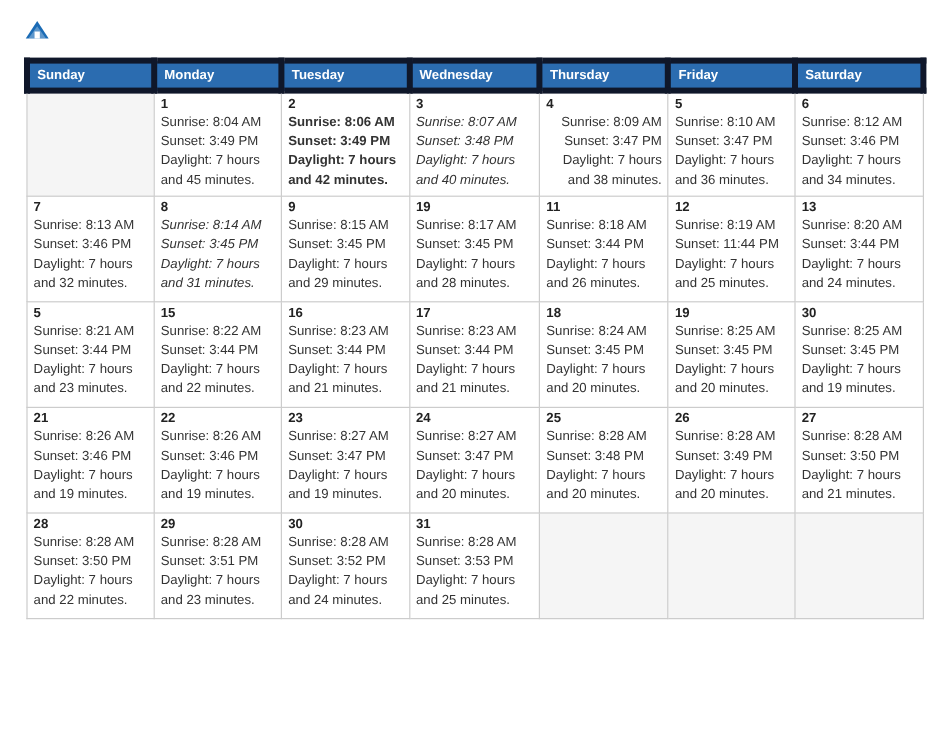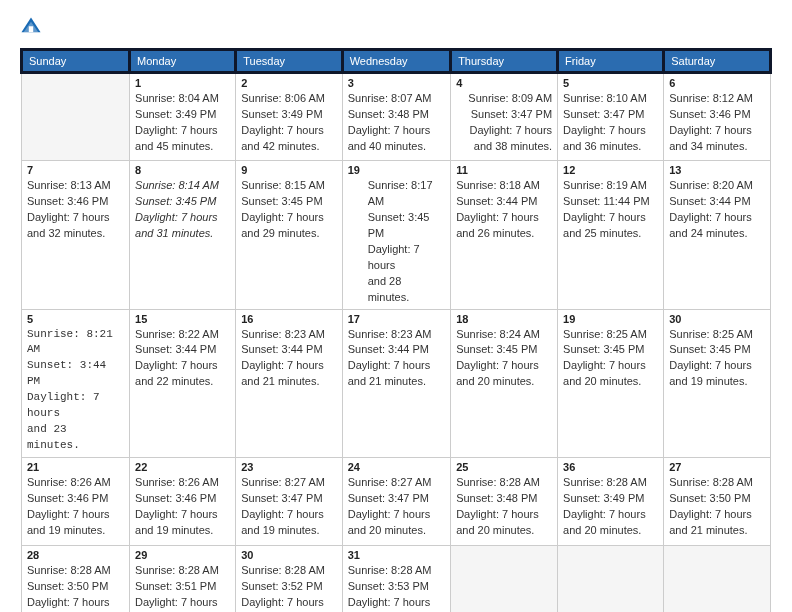--- a/index.html
+++ b/index.html
@@ -64,22 +64,22 @@
       width: 100%;
       border-collapse: collapse;
       font-size: 9.5px;
     }
     .calendar thead tr th {
       background: #2b6cb0;
       color: #fff;
       text-align: left;
       padding: 4px 6px;
       font-size: 11px;
-      font-weight: normal;
-      border: 3px solid #0f172a;
+      font-weight: bold;
+      border: 5px solid #0f172a;
     }
     .calendar tbody tr td {
       border: 1px solid #ccc;
       vertical-align: top;
       padding: 3px 5px;
       width: 113px;
       height: 88px;
       background: #fff;
     }
     .calendar tbody tr td.empty {
@@ -136,28 +136,28 @@
           <td class="empty"></td>
           <td>
             <div class="day-num">1</div>
             <div class="day-info" style="white-space: pre-line;">Sunrise: 8:04 AM
 Sunset: 3:49 PM
 Daylight: 7 hours
 and 45 minutes.</div>
           </td>
           <td>
             <div class="day-num">2</div>
-            <div class="day-info" style="white-space: pre-line;">Sunrise: 8:06 AM
+            <div class="day-info" style="white-space: pre-line; font-weight: bold;">Sunrise: 8:06 AM
 Sunset: 3:49 PM
 Daylight: 7 hours
 and 42 minutes.</div>
           </td>
           <td>
             <div class="day-num">3</div>
-            <div class="day-info" style="white-space: pre-line;">Sunrise: 8:07 AM
+            <div class="day-info" style="white-space: pre-line; font-style: italic;">Sunrise: 8:07 AM
 Sunset: 3:48 PM
 Daylight: 7 hours
 and 40 minutes.</div>
           </td>
           <td>
             <div class="day-num">4</div>
             <div class="day-info" style="white-space: pre-line; text-align: right;">Sunrise: 8:09 AM
 Sunset: 3:47 PM
 Daylight: 7 hours
 and 38 minutes.</div>
@@ -194,21 +194,21 @@
           </td>
           <td>
             <div class="day-num">9</div>
             <div class="day-info" style="white-space: pre-line;">Sunrise: 8:15 AM
 Sunset: 3:45 PM
 Daylight: 7 hours
 and 29 minutes.</div>
           </td>
           <td>
             <div class="day-num">19</div>
-            <div class="day-info" style="white-space: pre-line; margin-left: 20px;">Sunrise: 8:17 AM
+            <div class="day-info" style="white-space: pre-line;">Sunrise: 8:17 AM
 Sunset: 3:45 PM
 Daylight: 7 hours
 and 28 minutes.</div>
           </td>
           <td>
             <div class="day-num">11</div>
             <div class="day-info" style="white-space: pre-line;">Sunrise: 8:18 AM
 Sunset: 3:44 PM
 Daylight: 7 hours
 and 26 minutes.</div>
@@ -224,21 +224,21 @@
             <div class="day-num">13</div>
             <div class="day-info" style="white-space: pre-line;">Sunrise: 8:20 AM
 Sunset: 3:44 PM
 Daylight: 7 hours
 and 24 minutes.</div>
           </td>
         </tr>
         <tr>
           <td>
             <div class="day-num">5</div>
-            <div class="day-info" style="white-space: pre-line; font-family: Liberation Mono, monospace;">Sunrise: 8:21 AM
+            <div class="day-info" style="white-space: pre-line;">Sunrise: 8:21 AM
 Sunset: 3:44 PM
 Daylight: 7 hours
 and 23 minutes.</div>
           </td>
           <td>
             <div class="day-num">15</div>
             <div class="day-info" style="white-space: pre-line;">Sunrise: 8:22 AM
 Sunset: 3:44 PM
 Daylight: 7 hours
 and 22 minutes.</div>
@@ -309,21 +309,21 @@
 and 20 minutes.</div>
           </td>
           <td>
             <div class="day-num">25</div>
             <div class="day-info" style="white-space: pre-line;">Sunrise: 8:28 AM
 Sunset: 3:48 PM
 Daylight: 7 hours
 and 20 minutes.</div>
           </td>
           <td>
-            <div class="day-num">36</div>
+            <div class="day-num">26</div>
             <div class="day-info" style="white-space: pre-line;">Sunrise: 8:28 AM
 Sunset: 3:49 PM
 Daylight: 7 hours
 and 20 minutes.</div>
           </td>
           <td>
             <div class="day-num">27</div>
             <div class="day-info" style="white-space: pre-line;">Sunrise: 8:28 AM
 Sunset: 3:50 PM
 Daylight: 7 hours

